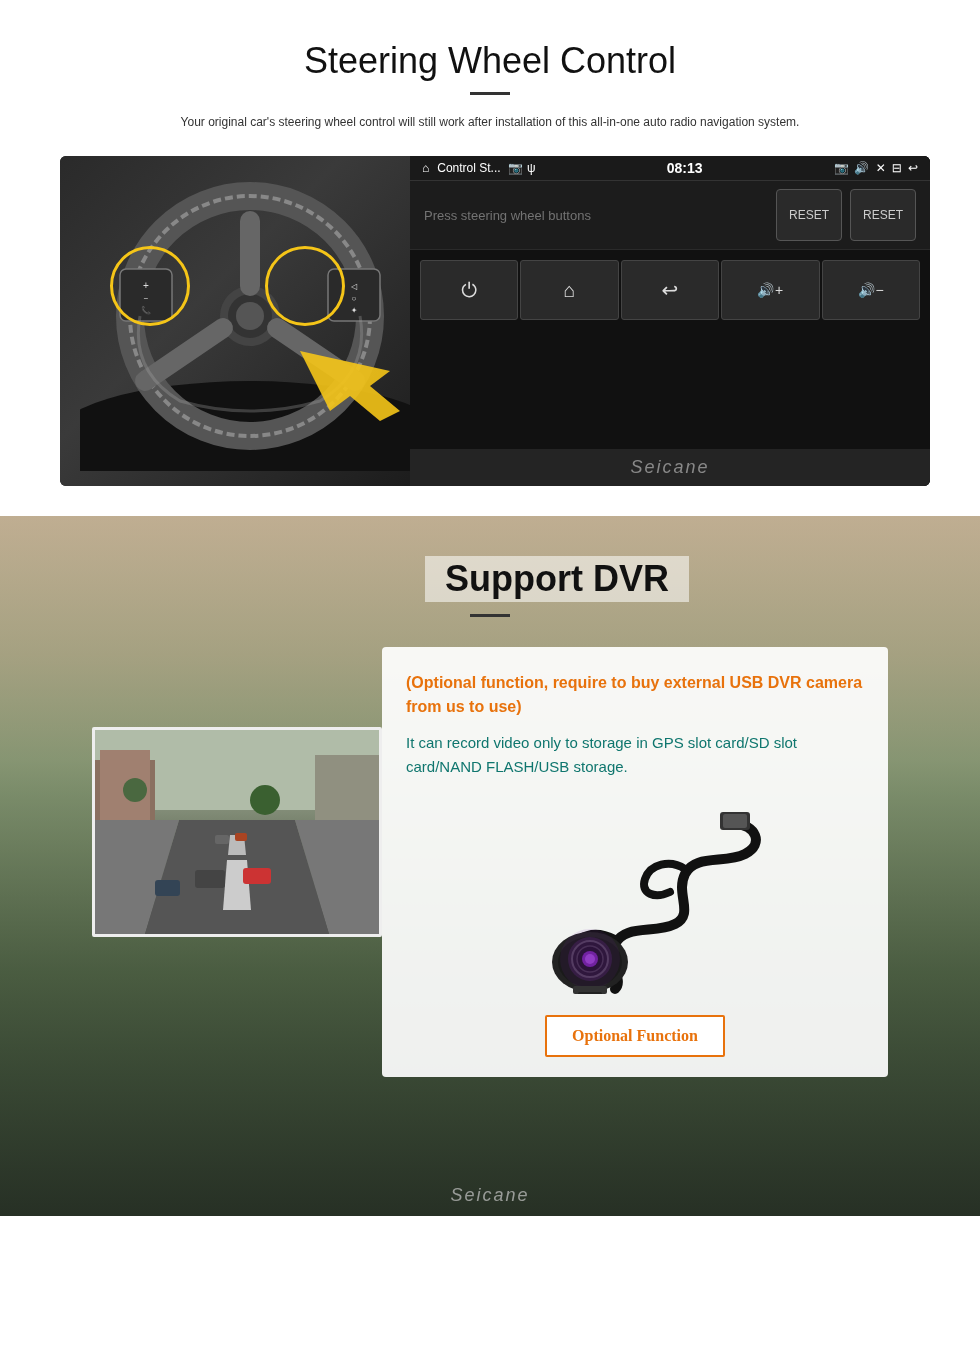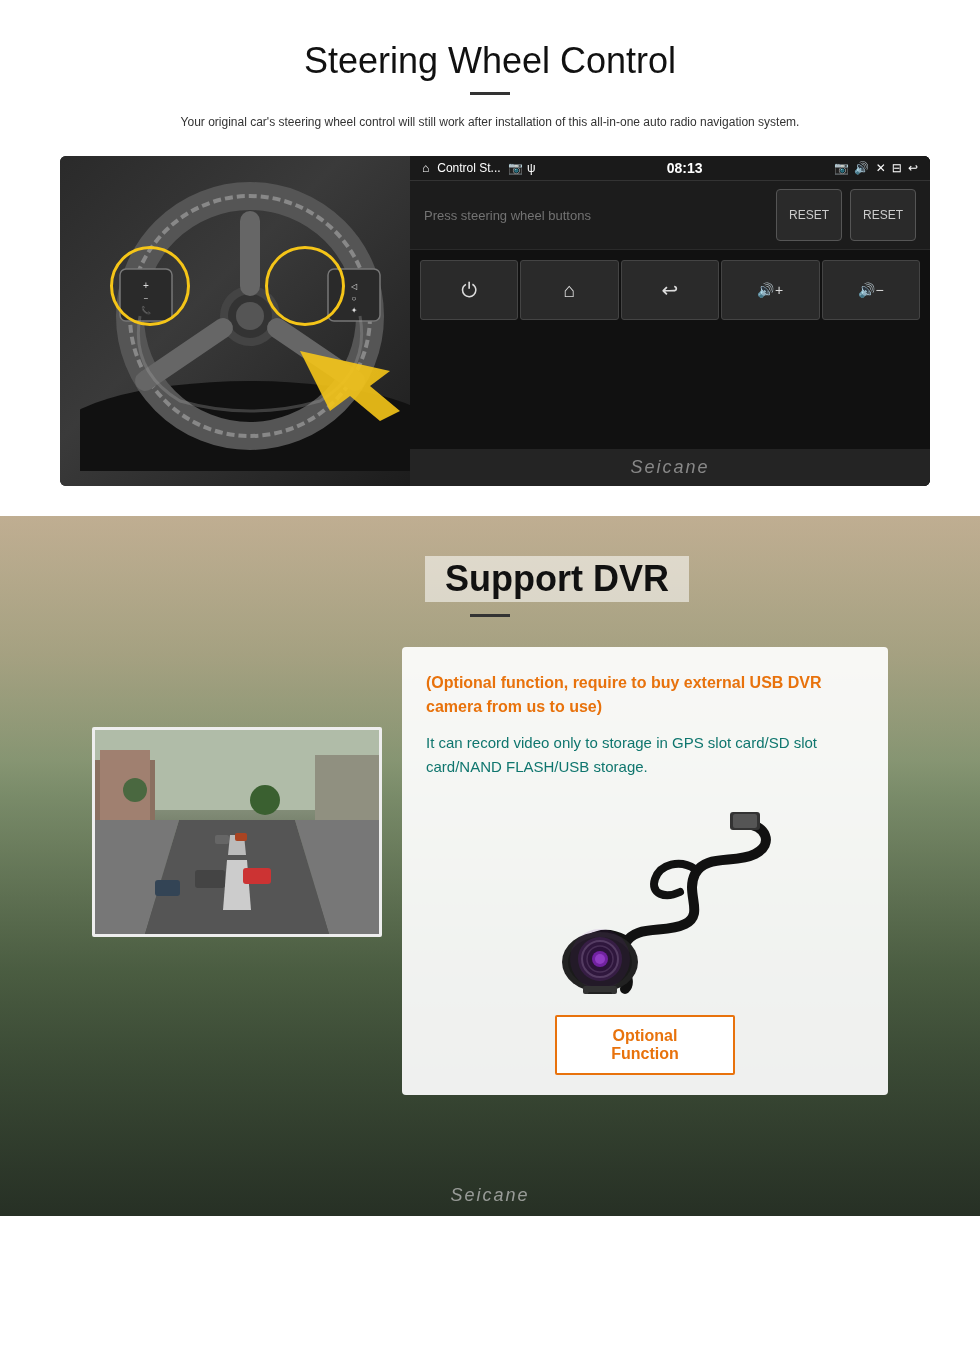--- a/index.html
+++ b/index.html
@@ -223,21 +223,20 @@
     }
     .dvr-divider {
       width: 40px;
       height: 3px;
       background: #333;
       margin: 6px auto 30px;
     }
 
     .dvr-layout {
       display: flex;
-      gap: 20px;
       align-items: flex-start;
     }
 
     
     .dvr-left {
       flex: 0 0 290px;
     }
     .dvr-thumbnail {
       width: 290px;
       height: 210px;
@@ -301,20 +300,21 @@
       margin: 0 auto;
       padding: 10px 20px;
       border: 2px solid #e8720c;
       background: #fff;
       color: #e8720c;
       font-size: 16px;
       font-weight: 600;
       text-align: center;
       cursor: pointer;
       border-radius: 2px;
+      font-family: Liberation Serif, serif;
     }
 
     .dvr-seicane {
       position: absolute;
       bottom: 10px;
       left: 50%;
       transform: translateX(-50%);
       color: rgba(200,200,200,0.7);
       font-style: italic;
       font-size: 18px;

